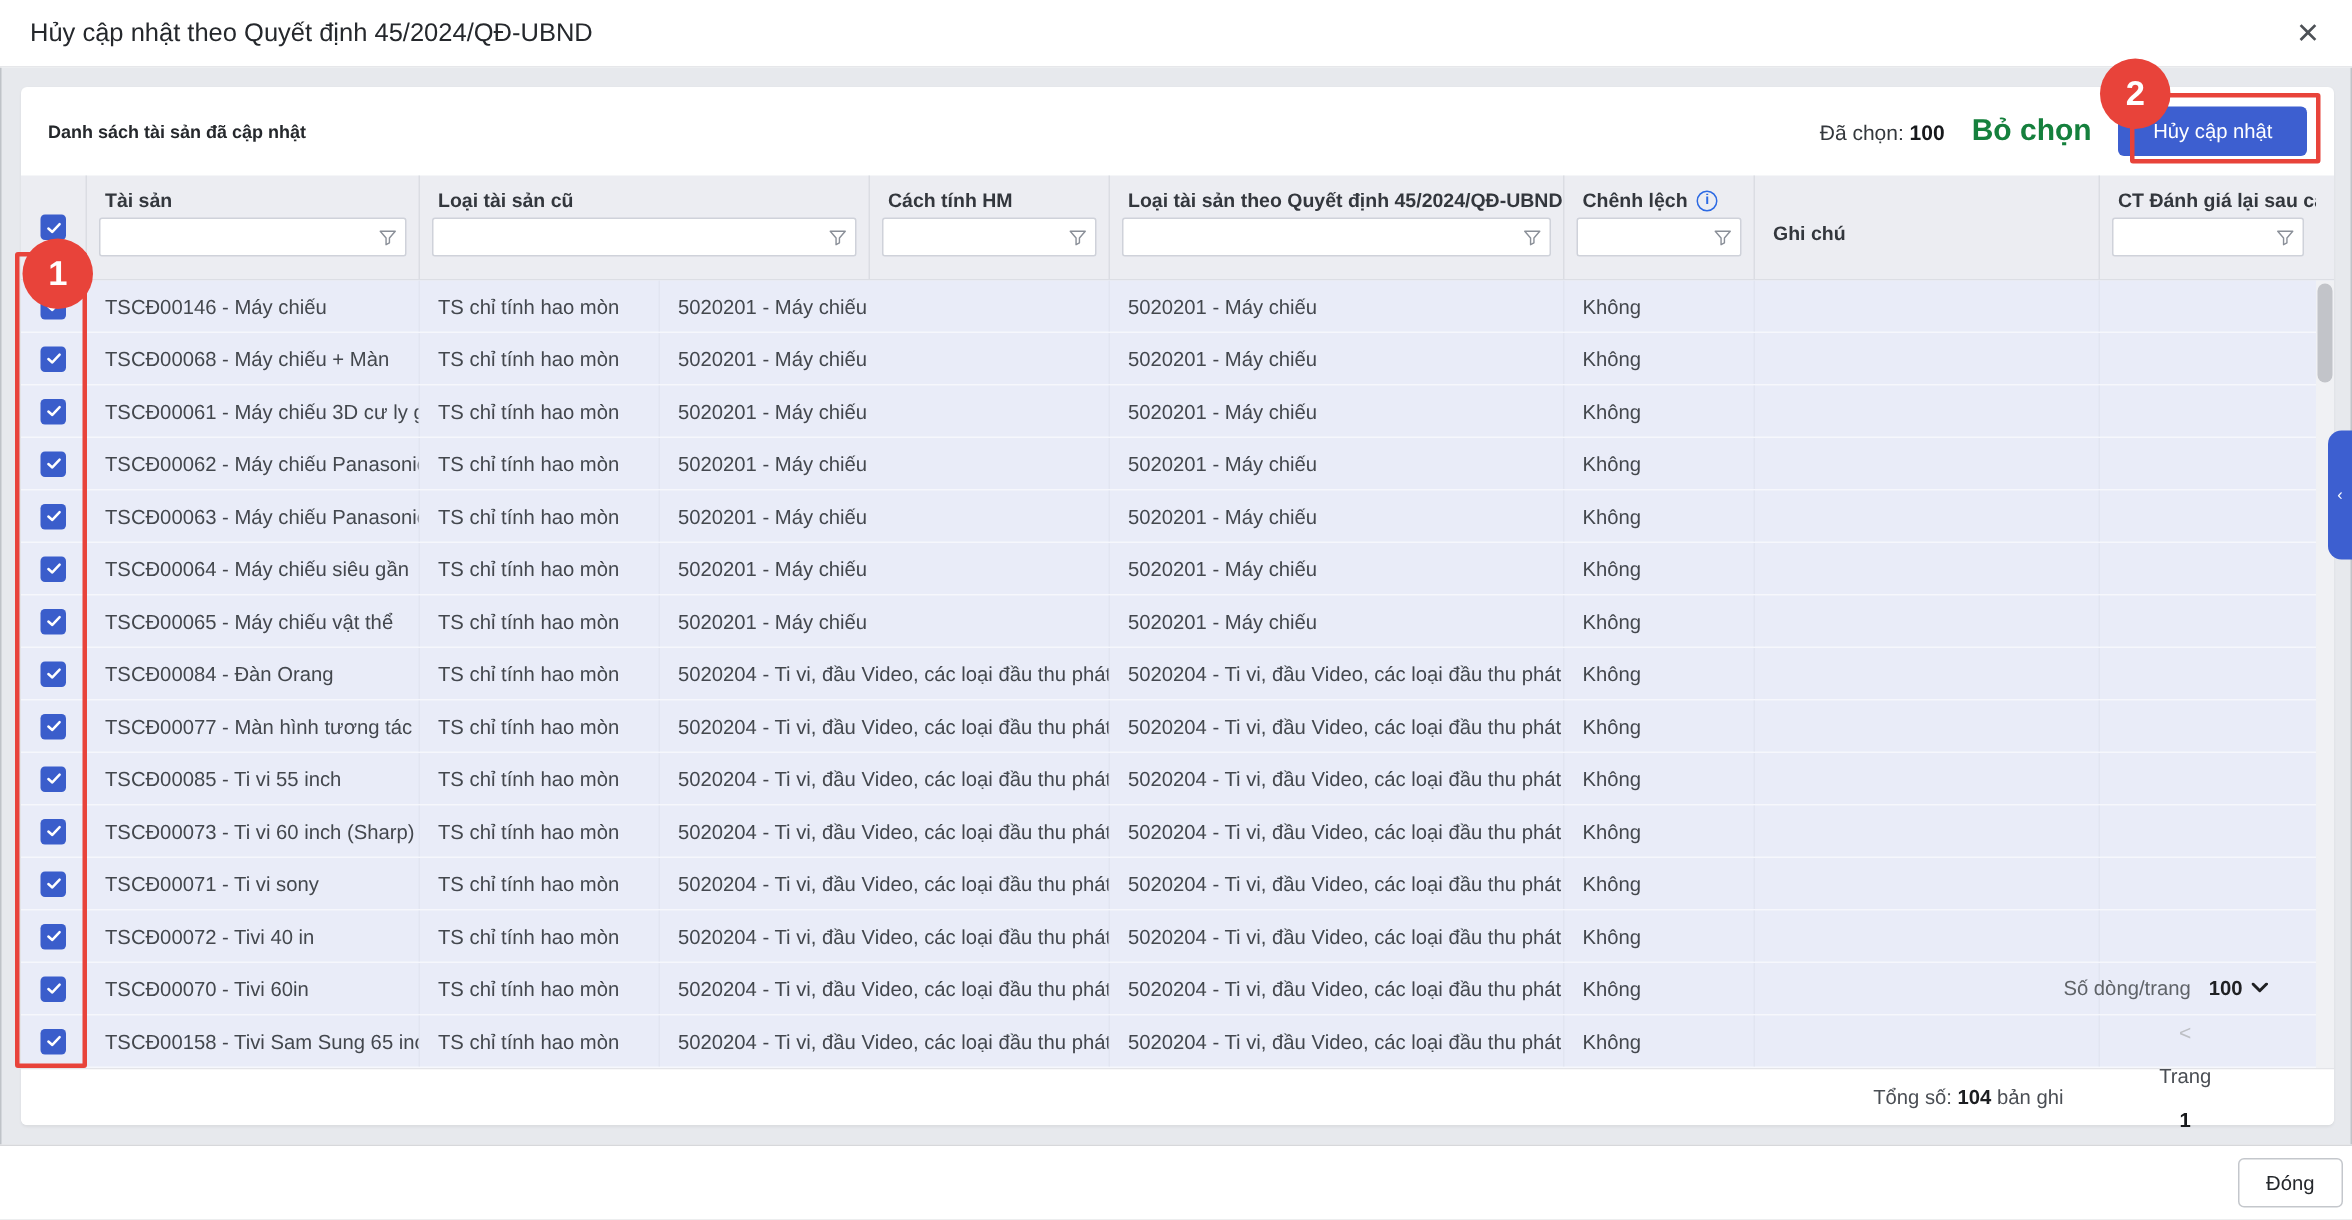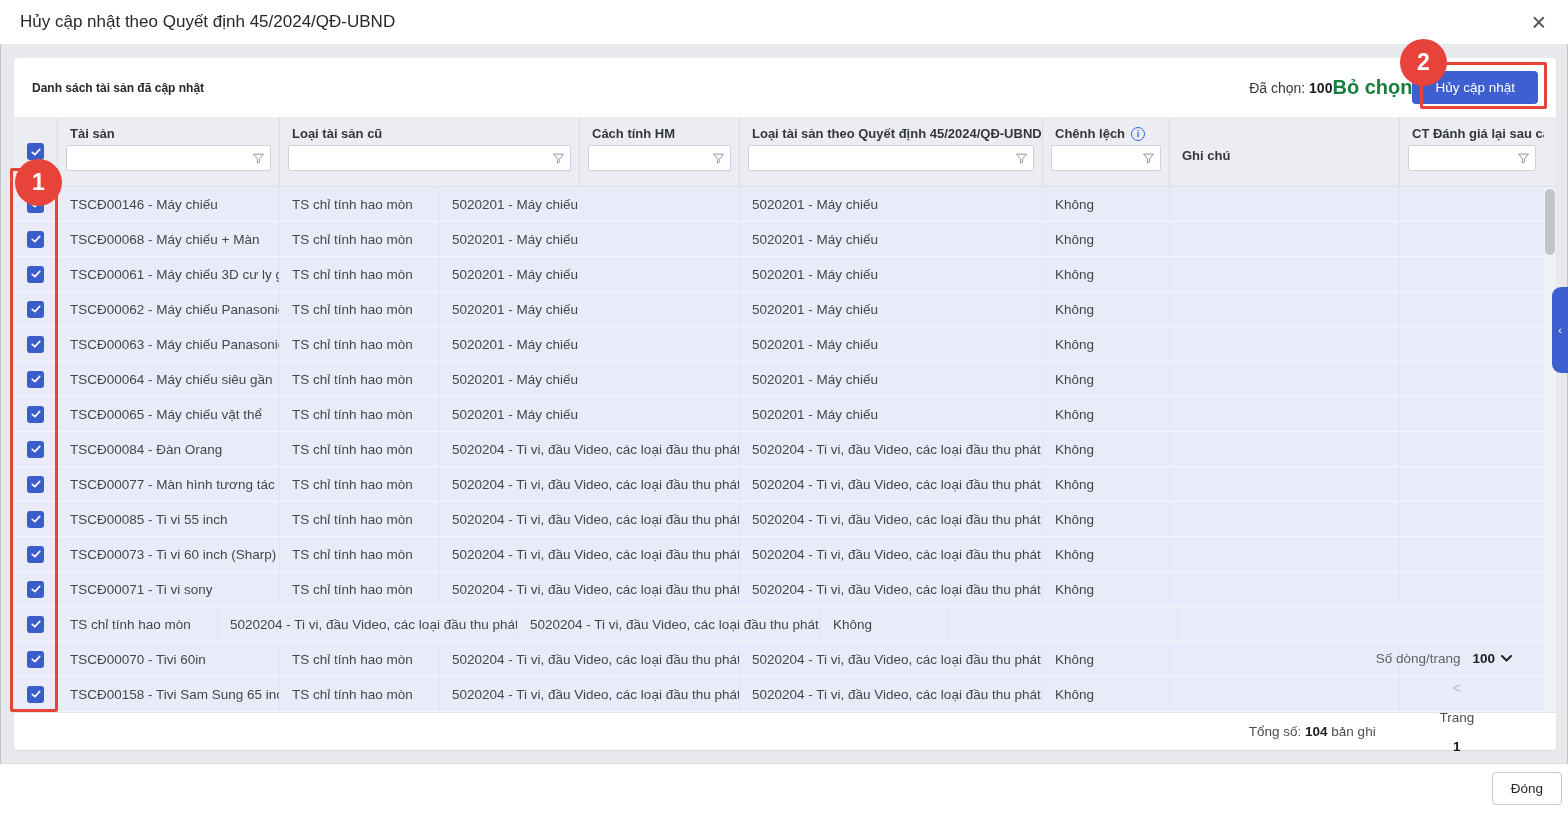--- a/index.html
+++ b/index.html
@@ -24,21 +24,21 @@
   .panel{
     position:absolute;top:58px;left:14px;width:1542px;height:692px;
     background:#fff;border-radius:4px;box-shadow:0 1px 2px rgba(0,0,0,.06);
     box-sizing:border-box;
   }
   .panel-head{
     height:59px;display:flex;align-items:center;justify-content:space-between;
     padding:0 18px;box-sizing:border-box;
   }
   .panel-heading{font-size:12px;font-weight:700;color:#25282c;}
-  .head-actions{display:flex;align-items:center;}
+  .head-actions{display:flex;align-items:center;gap:18px;}
   .selected-info{font-size:14px;color:#34383d;}
   .selected-info b{font-weight:700;color:#17191c;}
   .link-blue{font-size:20px;color:#15803d;cursor:pointer;font-weight:bold;}
   .btn-primary{
     background:#3d5fd0;color:#fff;border:none;border-radius:4px;
     font-size:13.5px;font-weight:500;padding:9px 23px;cursor:pointer;
     font-family:inherit;
   }
 
   
@@ -465,20 +465,21 @@
         </div>
 
         <div class="tr">
           <div class="td c0 td-check">
             <span class="checkbox">
               <svg width="12" height="12" viewBox="0 0 16 16">
                   <polyline points="3,8.5 6.5,11.5 13,4.5" fill="none" stroke="#fff" stroke-width="2.2" stroke-linecap="round" stroke-linejoin="round"></polyline>
                 </svg>
             </span>
           </div>
+          <div class="td c1">TSCĐ00072 - Tivi 40 in</div>
           <div class="td c2">TS chỉ tính hao mòn</div>
           <div class="td c3">5020204 - Ti vi, đầu Video, các loại đầu thu phát ...</div>
           <div class="td c4">5020204 - Ti vi, đầu Video, các loại đầu thu phát ...</div>
           <div class="td c5">Không</div>
           <div class="td c6"></div>
           <div class="td c7"></div>
         </div>
 
         <div class="tr">
           <div class="td c0 td-check">

